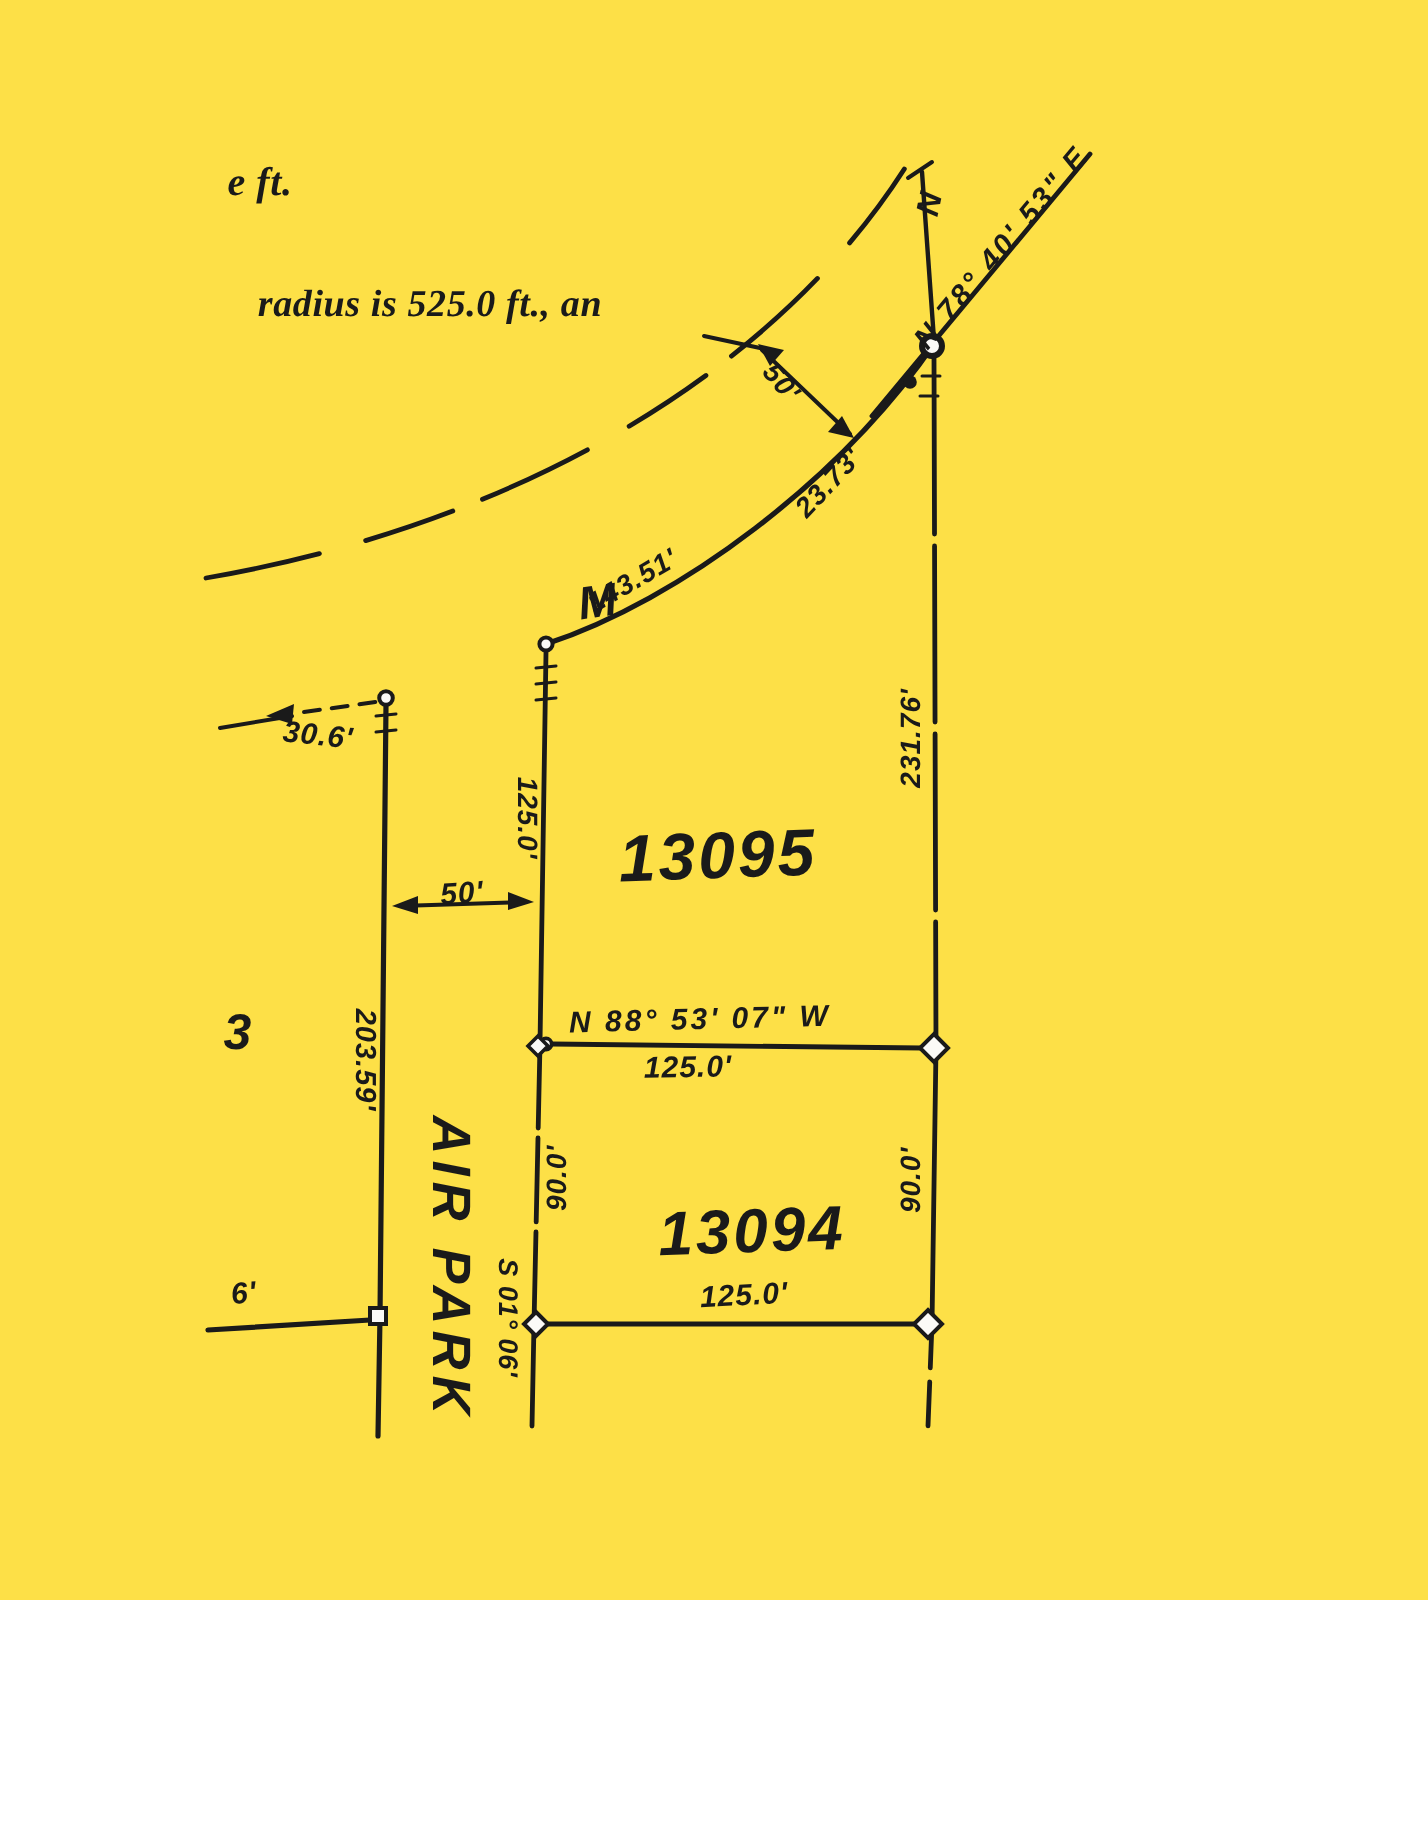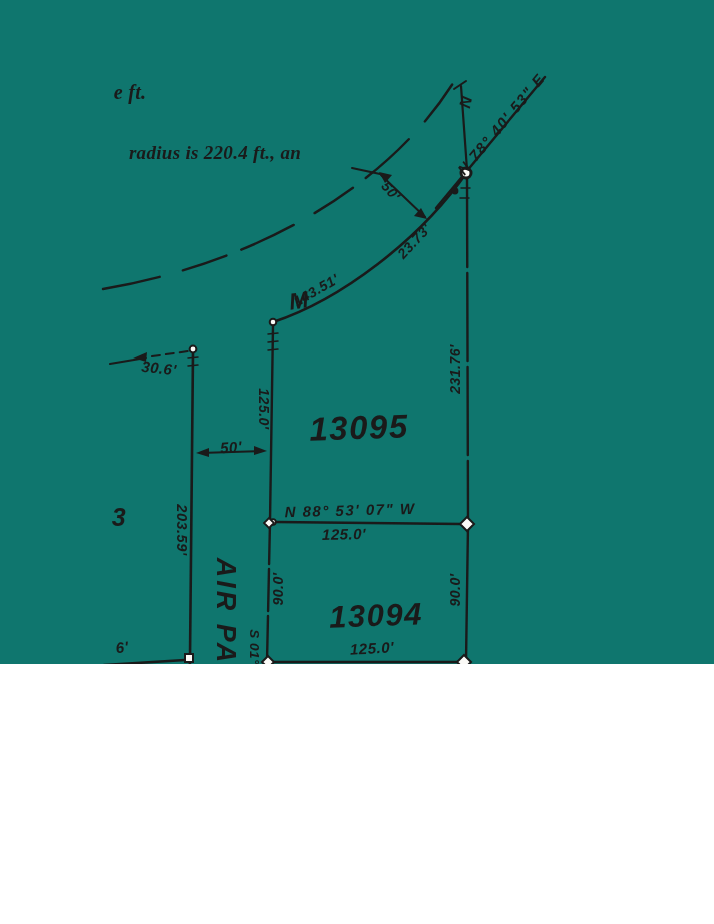--- a/index.html
+++ b/index.html
@@ -1,19 +1,19 @@
 <!DOCTYPE html>
 <html><head>
 <meta charset="utf-8">
 <style>
   html,body{margin:0;padding:0;background:#ffffff;}
   #plat{
     position:relative;
-    width:714px;height:664px;
-    background:#0f766e;
+    width:714px;height:800px;
+    background:#fde047;
     overflow:hidden;
     font-family:"Liberation Sans", sans-serif;
   }
   #linework{position:absolute;left:0;top:0;}
   .lbl{
     position:absolute;
     color:#1a1a1a;
     font-family:"Liberation Sans", sans-serif;
     font-style:italic;
     font-weight:700;
@@ -85,21 +85,21 @@
     <circle cx="273" cy="522" r="2.8" fill="#fbfaf7" stroke-width="1.8"></circle>
     <path d="M 467,517 L 474,524 L 467,531 L 460,524 Z" fill="#fbfaf7" stroke-width="2"></path>
     <path d="M 269,518 L 274,523 L 269,528 L 264,523 Z" fill="#fbfaf7" stroke-width="1.8"></path>
     <path d="M 268,656 L 274,662 L 268,668 L 262,662 Z" fill="#fbfaf7" stroke-width="2"></path>
     <path d="M 464,655 L 471,662 L 464,669 L 457,662 Z" fill="#fbfaf7" stroke-width="2"></path>
     <rect x="185" y="654" width="8" height="8" fill="#fbfaf7" stroke-width="2"></rect>
   </svg>
 
   <div class="lbl note" style="left:130px;top:92px;font-size:20px;">e ft.</div>
 
-  <div class="lbl note" style="left:215px;top:153px;font-size:19px;">radius is 220.4 ft., an</div>
+  <div class="lbl note" style="left:215px;top:153px;font-size:19px;">radius is 525.0 ft., an</div>
 
   <div class="lbl big" style="left:501px;top:124px;font-size:15px;--r:-50deg;">N 78° 40' 53" E</div>
 
   <div class="lbl" style="left:466px;top:102px;font-size:16px;--r:-78deg;">N</div>
 
   <div class="lbl" style="left:414px;top:241px;font-size:14px;--r:-47deg;">23.73'</div>
 
   <div class="lbl" style="left:316px;top:290px;font-size:14px;--r:-30deg;">143.51'</div>
 
   <div class="lbl" style="left:299px;top:301px;font-size:23px;--r:-8deg;">M</div>

